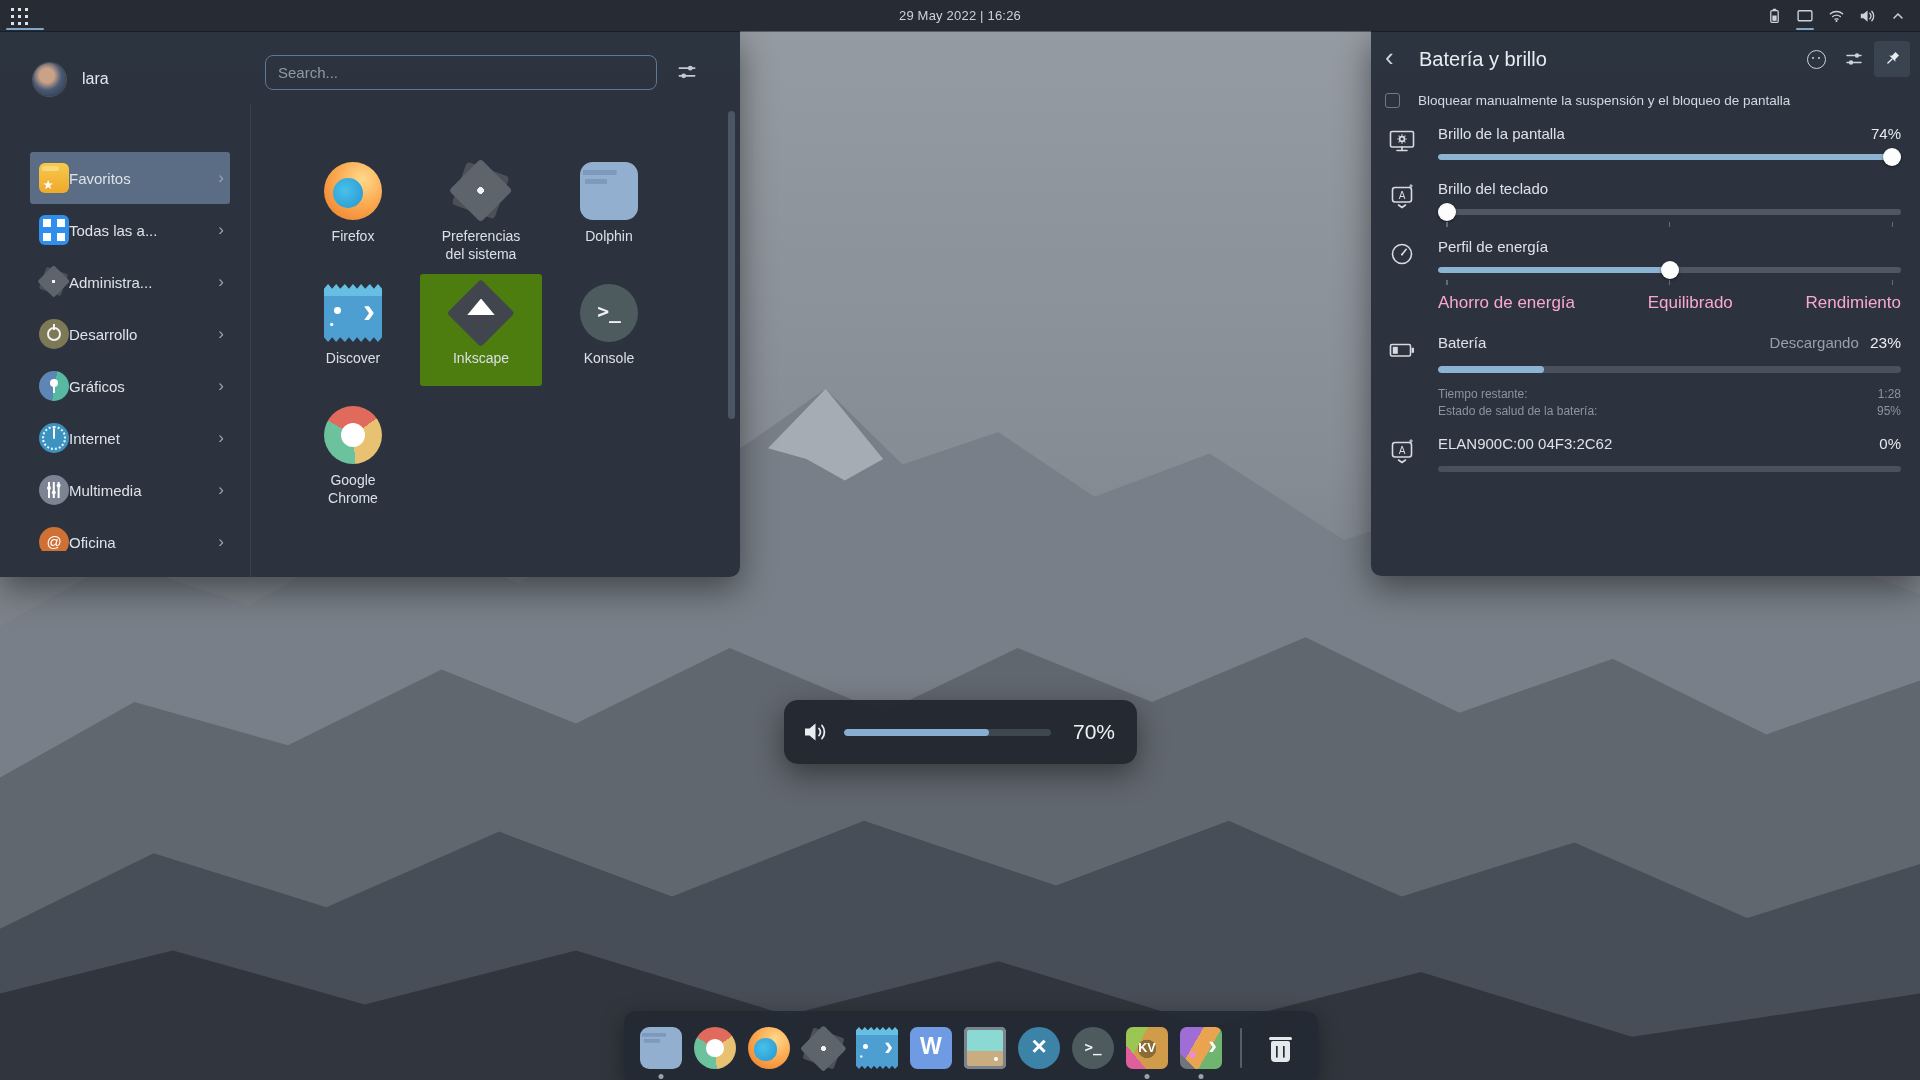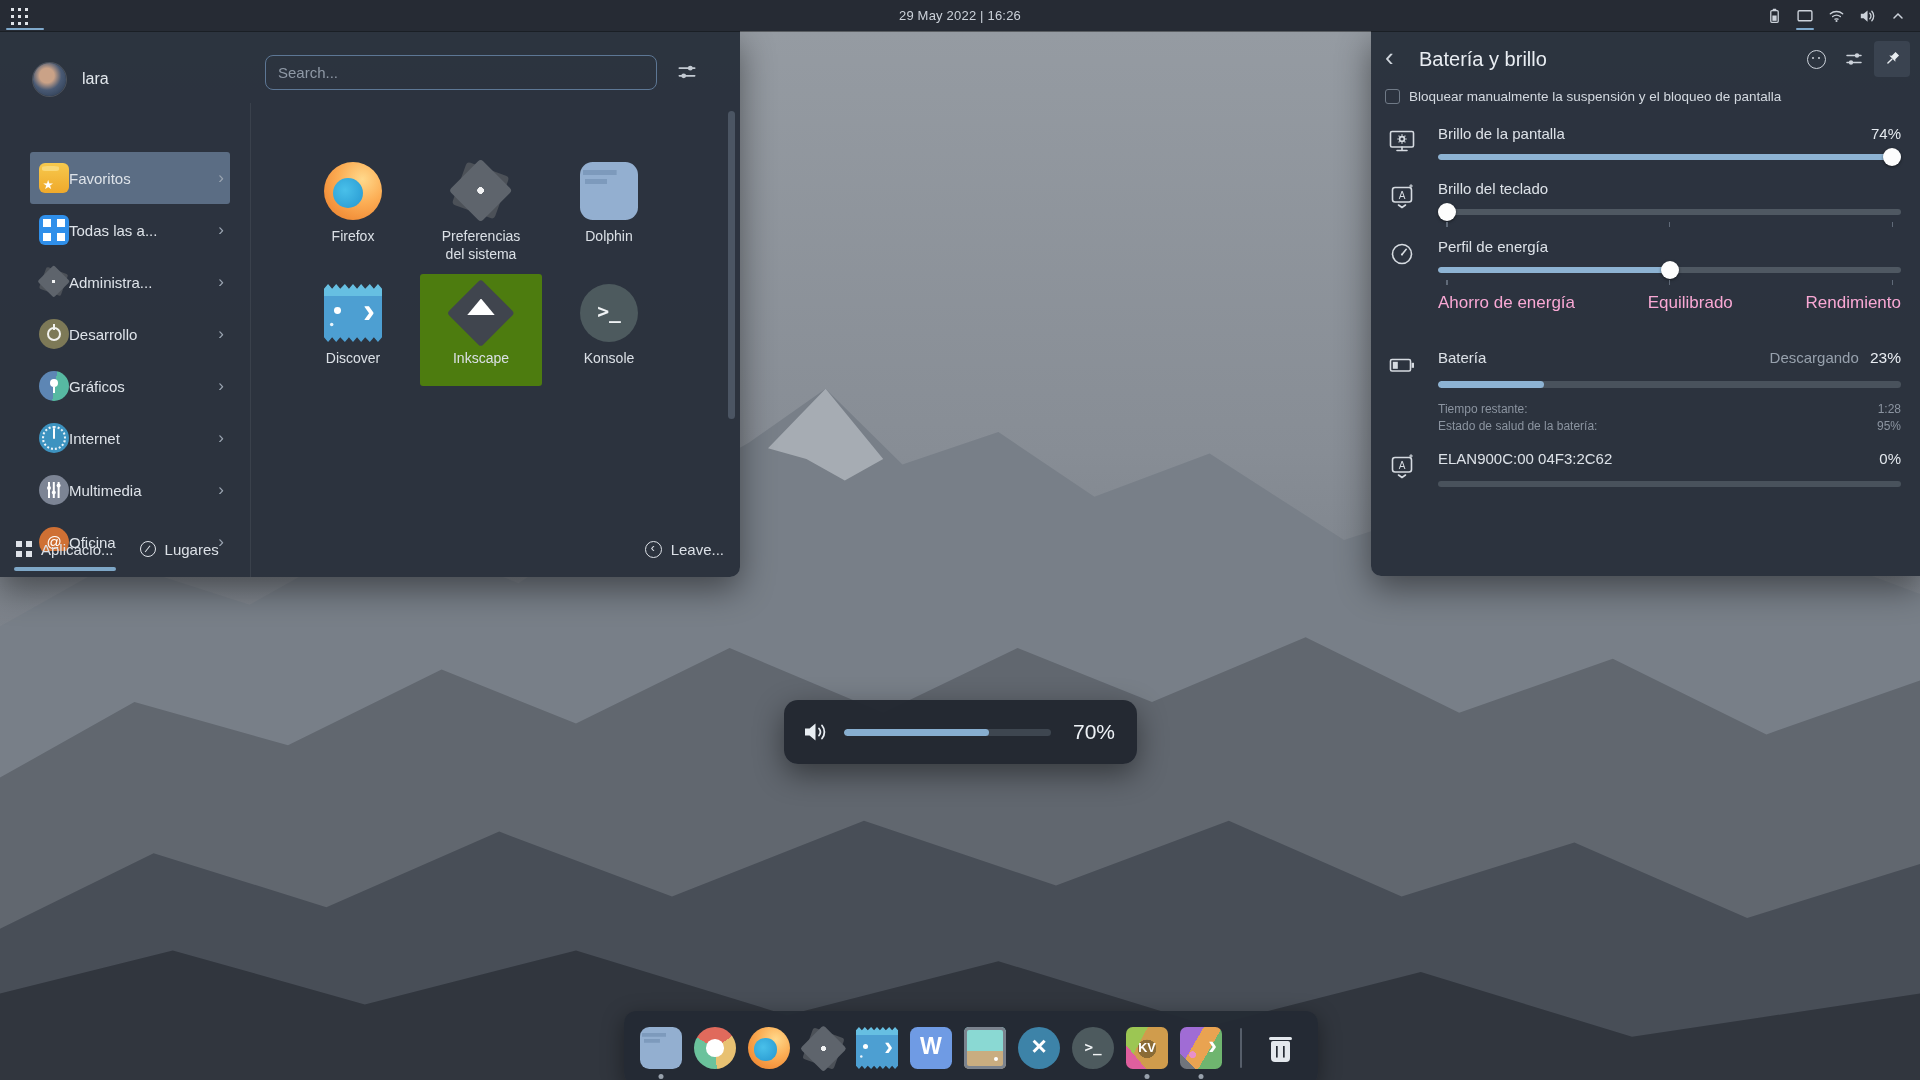--- a/index.html
+++ b/index.html
@@ -135,21 +135,21 @@
   
   .bp{position:absolute;left:1371px;top:31px;width:549px;height:545px;background:rgba(43,50,61,.985);
     z-index:40;border-radius:0 0 0 10px;box-shadow:0 12px 34px rgba(0,0,0,.45);color:#dde2e8}
   .bp-header{height:46px;display:flex;align-items:center;padding:0 10px 0 14px;margin-top:5px}
   .bp-back{font-size:26px;color:#cfd5dc;width:24px;cursor:pointer;line-height:1;margin-top:-4px}
   .bp-title{font-size:20px;color:#e9edf2;margin-left:10px;flex:1}
   .hbtn{width:36px;height:36px;display:grid;place-items:center;color:#ccd2da;cursor:pointer;margin-left:2px}
   .hbtn.active{background:#3a4350;border-radius:4px}
   .emoji-ic{width:19px;height:19px;border:1.5px solid #ccd2da;border-radius:50%;position:relative}
   .emoji-ic::before{content:'';position:absolute;left:4px;top:6px;width:2.5px;height:2.5px;background:#ccd2da;border-radius:50%;box-shadow:6px 0 0 #ccd2da}
-  .cbx-row{display:flex;align-items:center;gap:9px;padding:2px 15px 0 14px;height:26px}
+  .cbx-row{display:flex;align-items:flex-end;gap:18px;padding:2px 15px 0 14px;height:26px}
   .cbx{width:15px;height:15px;border:1.5px solid #707a87;border-radius:3px;background:transparent;cursor:pointer;flex:none}
   .cbx-label{font-size:13.5px;color:#d3d9e0}
   .prow{display:flex;padding:0 19px 0 16px}
   .ricon{width:30px;height:30px;margin-right:21px;margin-top:1px;color:#d6dbe1;flex:none}
   .pbody{flex:1;min-width:0}
   .lrow{display:flex;justify-content:space-between;align-items:baseline;height:22px;font-size:15px}
   .lval{color:#e4e9ee}
   .muted{color:#97a1ad}
   .strong{color:#eaeef3;font-size:15.5px}
   .slider{position:relative;height:20px;display:flex;align-items:center;cursor:pointer}
@@ -319,42 +319,28 @@
       <div class="app-cell selected">
         <span class="icn aic ic-inkscape"></span>
         <span class="app-label">Inkscape</span>
       </div>
 
       <div class="app-cell">
         <span class="icn aic ic-konsole"></span>
         <span class="app-label">Konsole</span>
       </div>
 
+      <div class="app-cell">
+        <span class="icn aic ic-chrome"></span>
+        <span class="app-label">Google Chrome</span>
+      </div>
     </div>
 
   <div class="menu-scroll"></div>
 
-  <div class="menu-footer">
-    <div class="ftabs">
-
-        <div class="ftab selected">
-          <span class="icn fic ic-applications"></span>
-          <span>Aplicacio...</span>
-        </div>
-
-        <div class="ftab">
-          <span class="icn fic ic-places"></span>
-          <span>Lugares</span>
-        </div>
-      </div>
-    <div class="leave">
-      <span class="fic-leave"></span>
-      <span>Leave...</span>
-    </div>
-  </div>
 </div>
 
 <div class="bp">
   <div class="bp-header">
     <div class="bp-back">‹</div>
     <div class="bp-title">Batería y brillo</div>
     <div class="hbtn">
         <span class="emoji-ic"></span>
       </div>
     <div class="hbtn">
@@ -453,21 +439,21 @@
           <span></span>
         </div>
       <div class="plabels">
         <span>Ahorro de energía</span>
         <span>Equilibrado</span>
         <span>Rendimiento</span>
       </div>
     </div>
   </div>
 
-  <div class="prow" style="margin-top:36px">
+  <div class="prow" style="margin-top:21px">
     <span class="ricon">
       <svg width="30" height="30" viewBox="0 0 30 30" fill="none" stroke="currentColor" stroke-width="1.6">
         <rect x="3.5" y="9.5" width="20" height="11.5" rx="1.5"></rect>
         <path d="M25.8 12.8v5" stroke-width="2.4"></path>
         <rect x="5.8" y="11.8" width="5" height="7" fill="currentColor" stroke="none"></rect>
       </svg>
     </span>
     <div class="pbody">
       <div class="lrow">
         <span>Batería</span>

